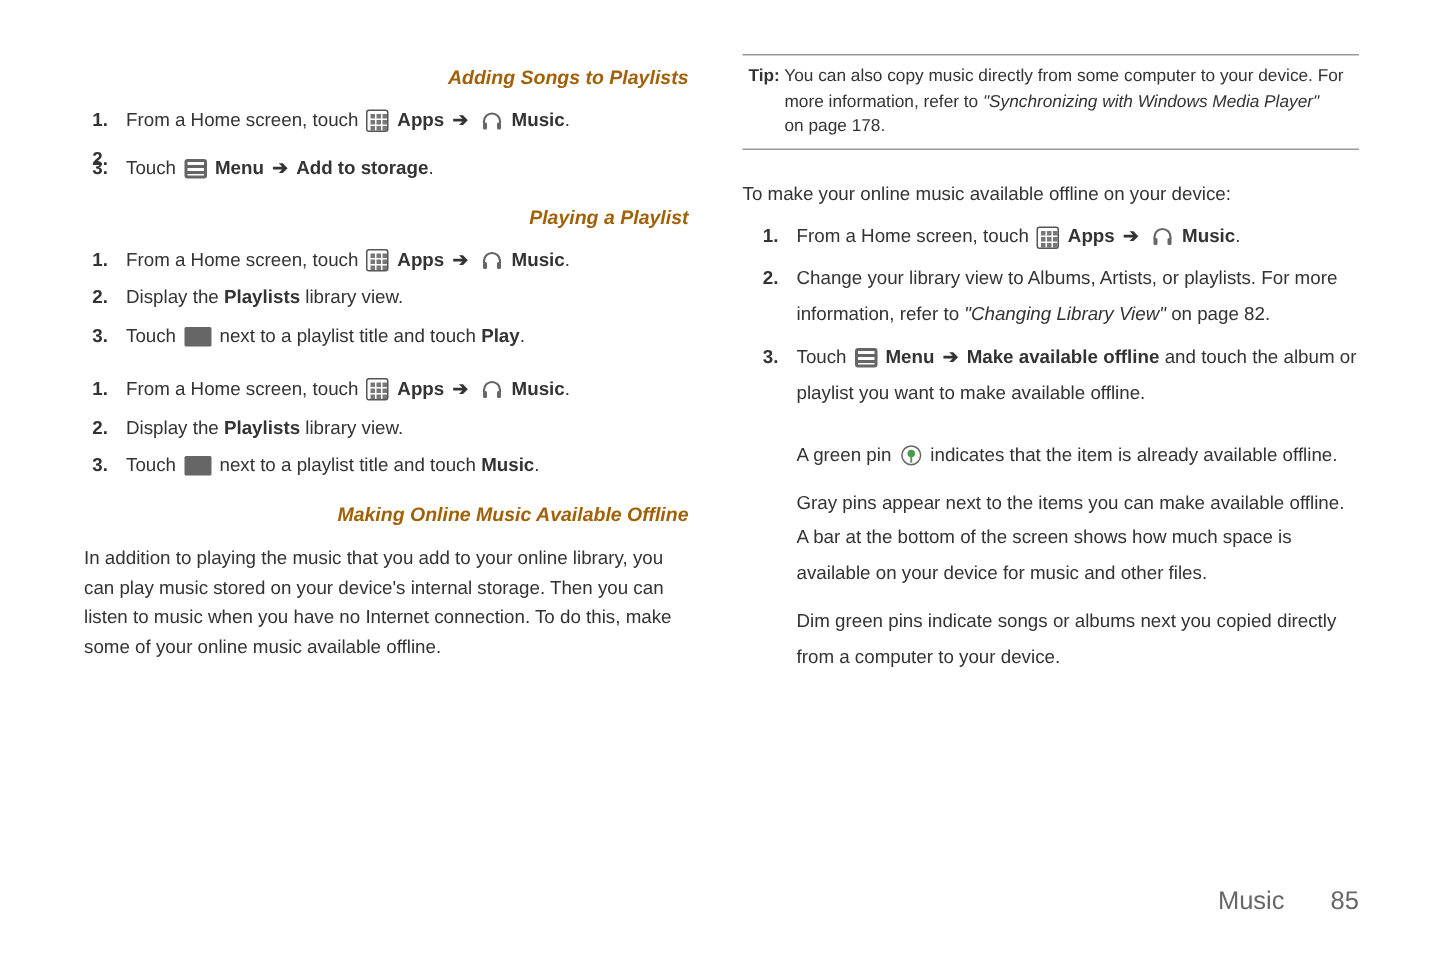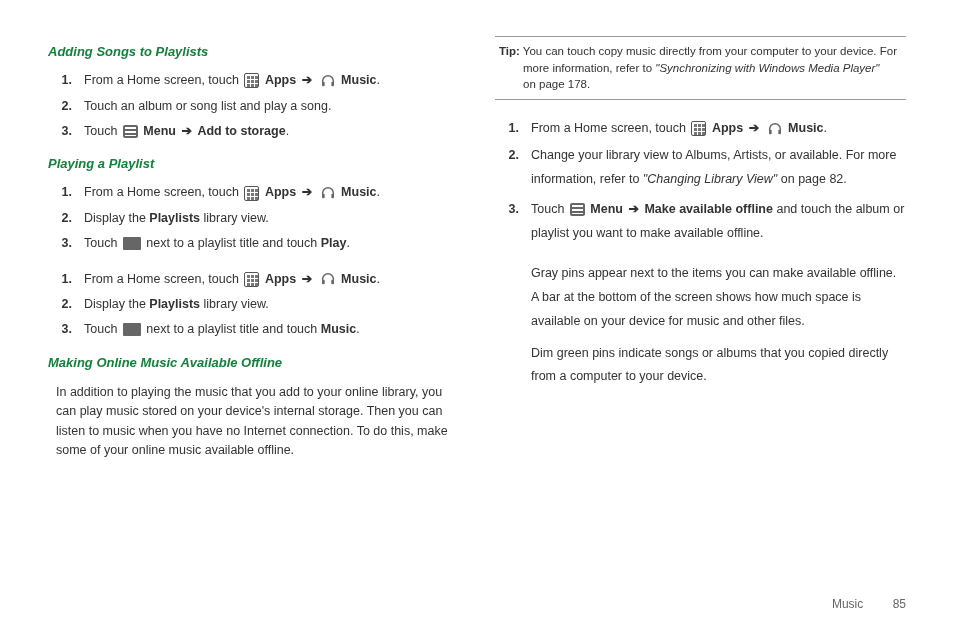--- a/index.html
+++ b/index.html
@@ -9,25 +9,26 @@
     color: #333;
     width: 954px;
     height: 636px;
     padding: 36px 48px 24px 48px;
     position: relative;
     line-height: 1.55;
   }
   .columns { display: flex; gap: 36px; }
   .col { flex: 1; }
   .heading {
-    color: #15803d;
+    color: #a16207;
     font-weight: bold;
     font-style: italic;
     font-size: 13px;
     margin: 6px 0 6px 0;
+    text-align: right;
   }
   ol { list-style: none; padding-left: 26px; margin: 2px 0 10px 0; }
   ol li { position: relative; padding: 3px 0 3px 10px; }
   ol li .num {
     position: absolute;
     left: -22px;
     top: 3px;
     width: 20px;
     text-align: right;
     font-weight: bold;
@@ -85,21 +86,21 @@
     width: 18px; height: 13px;
     background: #666;
     border-radius: 1px;
   }
   .icon.pin svg { width: 15px; height: 15px; display:block; }
   .arrow { font-weight: bold; padding: 0 2px; }
   .footer {
     position: absolute;
     bottom: 22px;
     right: 48px;
-    font-size: 12px;
+    font-size: 17px;
     color: #666;
   }
   .footer .sec { margin-right: 26px; }
 </style>
 </head>
 <body>
 
 <div class="columns">
 
   <div class="col">
@@ -112,21 +113,20 @@
         <span class="b">Apps</span>
         <span class="arrow">➔</span>
         <span class="icon headphones"><svg viewBox="0 0 24 24">
               <path fill="none" stroke="#666" stroke-width="2.2" d="M4 14v-2a8 8 0 0 1 16 0v2"></path>
               <rect x="3" y="13" width="4" height="7" rx="1.5" fill="#666"></rect>
               <rect x="17" y="13" width="4" height="7" rx="1.5" fill="#666"></rect>
             </svg></span>
         <span class="b">Music</span><span>.</span>
       </li>
       <li><span class="num">2.</span>
-        <span>Touch an album or song list and play a song.</span>
       </li>
       <li><span class="num">3.</span>
         <span>Touch </span>
         <span class="icon menu"></span>
         <span class="b">Menu</span>
         <span class="arrow">➔</span>
         <span class="b">Add to storage</span><span>.</span>
       </li>
     </ol>
 
@@ -176,55 +176,65 @@
         <span> next to a playlist title and touch </span><span class="b">Music</span><span>.</span>
       </li>
     </ol>
 
     <div class="heading">Making Online Music Available Offline</div>
     <div class="body-p">In addition to playing the music that you add to your online library, you can play music stored on your device's internal storage. Then you can listen to music when you have no Internet connection. To do this, make some of your online music available offline.</div>
   </div>
 
   <div class="col">
     <div class="tip-box">
-      <span class="b">Tip:</span><span> You can touch copy music directly from your computer to your device. For</span>
+      <span class="b">Tip:</span><span> You can also copy music directly from some computer to your device. For</span>
       <div class="hang">
         <span>more information, refer to </span><span class="i">"Synchronizing with Windows Media Player"</span>
       </div>
       <div class="hang">on page 178.</div>
     </div>
 
+    <div class="body-p" style="padding-left:0">To make your online music available offline on your device:</div>
 
     <ol>
       <li><span class="num">1.</span>
         <span>From a Home screen, touch </span>
         <span class="icon apps"></span>
         <span class="b">Apps</span>
         <span class="arrow">➔</span>
         <span class="icon headphones"><svg viewBox="0 0 24 24">
               <path fill="none" stroke="#666" stroke-width="2.2" d="M4 14v-2a8 8 0 0 1 16 0v2"></path>
               <rect x="3" y="13" width="4" height="7" rx="1.5" fill="#666"></rect>
               <rect x="17" y="13" width="4" height="7" rx="1.5" fill="#666"></rect>
             </svg></span>
         <span class="b">Music</span><span>.</span>
       </li>
       <li style="line-height:1.9"><span class="num">2.</span>
-        <span>Change your library view to Albums, Artists, or available. For more information, refer to </span><span class="i">"Changing Library View"</span><span> on page 82.</span>
+        <span>Change your library view to Albums, Artists, or playlists. For more information, refer to </span><span class="i">"Changing Library View"</span><span> on page 82.</span>
       </li>
       <li style="line-height:1.9"><span class="num">3.</span>
         <span>Touch </span>
         <span class="icon menu"></span>
         <span class="b">Menu</span>
         <span class="arrow">➔</span>
         <span class="b">Make available offline</span><span> and touch the album or playlist you want to make available offline.</span>
       </li>
     </ol>
 
+    <div class="body-p indent" style="line-height:1.9">
+      <span>A green pin </span>
+      <span class="icon pin"><svg viewBox="0 0 24 24">
+            <circle cx="12" cy="12" r="10" fill="none" stroke="#666" stroke-width="1.6"></circle>
+            <circle cx="12" cy="10" r="4" fill="#4a9b4a"></circle>
+            <path d="M12 13 L12 20" stroke="#4a9b4a" stroke-width="2"></path>
+          </svg></span>
+      <span> indicates that the item is already available offline.</span>
+    </div>
 
     <div class="body-p indent" style="line-height:1.9">Gray pins appear next to the items you can make available offline. A bar at the bottom of the screen shows how much space is available on your device for music and other files.</div>
-    <div class="body-p indent" style="line-height:1.9">Dim green pins indicate songs or albums that you copied directly from a computer to your device.</div>
+    <div class="body-p indent" style="line-height:1.9">Dim green pins indicate songs or albums next you copied directly from a computer to your device.</div>
   </div>
 </div>
 
 <div class="footer">
   <span class="sec">Music</span>
   <span>85</span>
 </div>
 
 </body></html>

